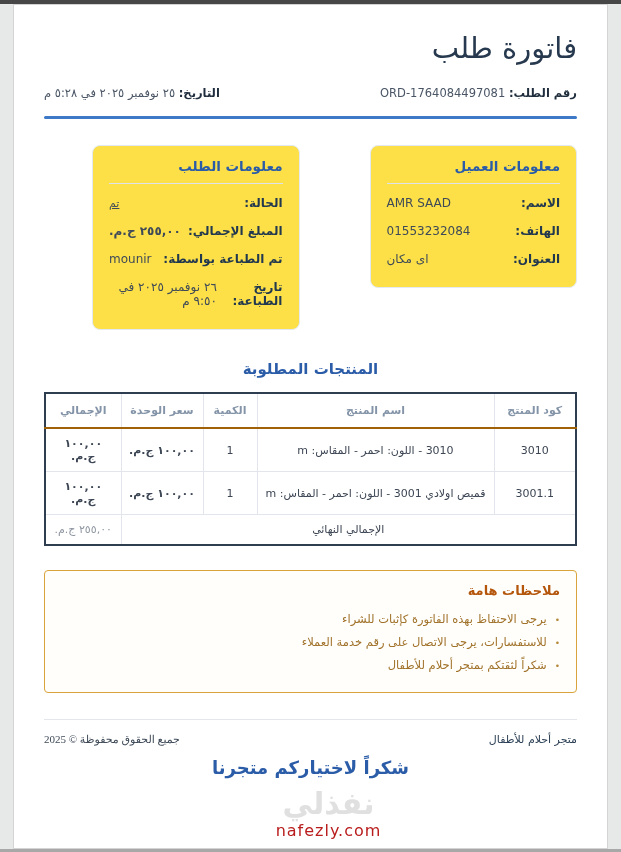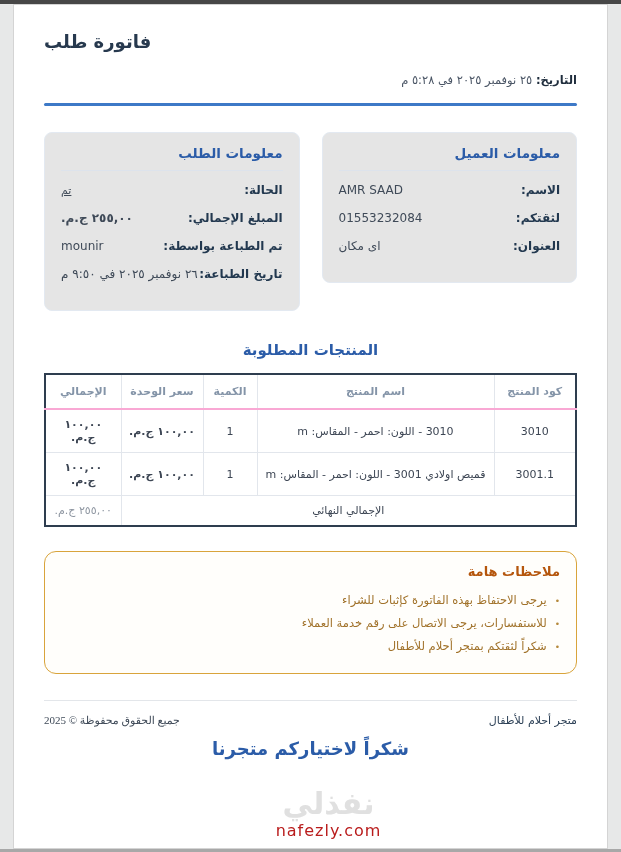--- a/index.html
+++ b/index.html
@@ -11,51 +11,51 @@
   }
   .viewport { width:621px; height:852px; position:relative; background:#e7e8e8; overflow:hidden; }
   .top-strip { position:absolute; top:0; left:0; right:0; height:4px; background:#474747; }
   .bottom-strip { position:absolute; bottom:0; left:0; right:0; height:3px; background:#a8a8a8; }
   .page {
     position:absolute; top:4px; bottom:3px; left:13px; right:13px;
     background:#ffffff; border:1px solid #d4d4d4; direction:rtl;
   }
   .content { padding:26px 30px 0; }
 
-  .invoice-title { text-align:left; font-size:18px; font-weight:bold; color:#27394e; }
+  .invoice-title { text-align:right; font-size:29px; font-weight:normal; color:#27394e; }
 
   .meta-row { display:flex; justify-content:space-between; align-items:center; margin-top:21px; font-size:11.5px; color:#4a5565; }
   .meta-item { white-space:nowrap; }
   .meta-label { font-weight:bold; color:#1f2d3d; }
   .meta-value { color:#4a5565; }
 
   .divider-blue { height:3px; background:#3d79c7; margin-top:16px; border-radius:2px; }
 
   .cards { display:flex; gap:22px; margin-top:26px; align-items:flex-start; }
-  .card { flex:1; background:#e5e5e5; border:1px solid #e3e9f1; border-radius:8px; padding:12px 16px 22px; }
+  .card { flex:1; background:#fde047; border:1px solid #e3e9f1; border-radius:8px; padding:12px 16px 14px;margin-left:48px; }
   .card-title { color:#2b5ca8; font-weight:bold; font-size:13.5px; padding-bottom:9px; border-bottom:1px solid #dde3ec; margin-bottom:5px; }
   .card-row { display:flex; justify-content:space-between; align-items:center; padding:7px 0; font-size:12px; }
   .card-row .lbl { font-weight:bold; color:#22384f; }
   .card-row .val { color:#3f4a58; }
   .val-muted { color:#bcc3cc; font-size:11px;text-decoration:underline; }
   .val-green { color:#17a155; font-weight:bold; }
 
   .section-title { text-align:center; color:#2b5ca8; font-weight:bold; font-size:15px; margin-top:30px; }
 
   table.products { width:100%; border-collapse:collapse; margin-top:14px; font-size:11px; border:2px solid #2e3d4f; }
   table.products th, table.products td { border:1px solid #e2e6ec; text-align:center; }
-  table.products th { color:#8494a8; font-weight:bold; padding:10px 6px; border-bottom:2px solid #f9a8d4; }
+  table.products th { color:#8494a8; font-weight:bold; padding:10px 6px; border-bottom:2px solid #a16207; }
   table.products td { padding:8px 6px; color:#3d4654; }
   .col-code { width:82px; } .col-qty { width:54px; } .col-unit { width:82px; } .col-total { width:76px; }
   .cell-code { color:#3567b2; }
   .cell-price { color:#17a155; font-weight:bold; }
   .total-row td { color:#99a1ab; padding:10px 6px; }
   .total-row .total-value { color:#8d95a0; }
 
-  .notes { margin-top:24px; border:1.5px solid #d9a43b; border-radius:12px; padding:12px 16px 16px; background:#fffefb; }
+  .notes { margin-top:24px; border:1.5px solid #d9a43b; border-radius:4px; padding:12px 16px 16px; background:#fffefb; }
   .notes-title { color:#b5560d; font-weight:bold; font-size:13px; margin-bottom:9px; }
   .note-item { display:flex; gap:8px; align-items:baseline; color:#a1722a; font-size:11.5px; padding:4.5px 0; }
   .note-bullet { font-size:9px; color:#b5893c; }
 
   .footer-sep { margin-top:26px; border-top:1px solid #e3e6ea; }
   .footer-row { display:flex; justify-content:space-between; align-items:center; padding-top:13px; font-size:11px; }
   .store-name { color:#2b3f55; }
   .copyright { color:#3f4a58;font-family:Liberation Serif, serif; }
   .thanks { text-align:center; color:#2b5ca8; font-weight:bold; font-size:18px; margin-top:11px; }
 
@@ -69,37 +69,41 @@
 <div class="viewport">
   <div class="top-strip"></div>
 
   <div class="page">
     <div class="content">
 
       <div class="invoice-title">فاتورة طلب</div>
 
       <div class="meta-row">
         <div class="meta-item">
+          <span class="meta-label">رقم الطلب:</span>
+          <span class="meta-value">ORD-1764084497081</span>
+        </div>
+        <div class="meta-item">
           <span class="meta-label">التاريخ:</span>
           <span class="meta-value">٢٥ نوفمبر ٢٠٢٥ في ٥:٢٨ م</span>
         </div>
       </div>
 
       <div class="divider-blue"></div>
 
       <div class="cards">
 
         <div class="card">
           <div class="card-title">معلومات العميل</div>
           <div class="card-row">
             <span class="lbl">الاسم:</span>
             <span class="val">AMR SAAD</span>
           </div>
           <div class="card-row">
-            <span class="lbl">لثقتكم:</span>
+            <span class="lbl">الهاتف:</span>
             <span class="val">01553232084</span>
           </div>
           <div class="card-row">
             <span class="lbl">العنوان:</span>
             <span class="val">اى مكان</span>
           </div>
         </div>
 
         <div class="card">
           <div class="card-title">معلومات الطلب</div>

